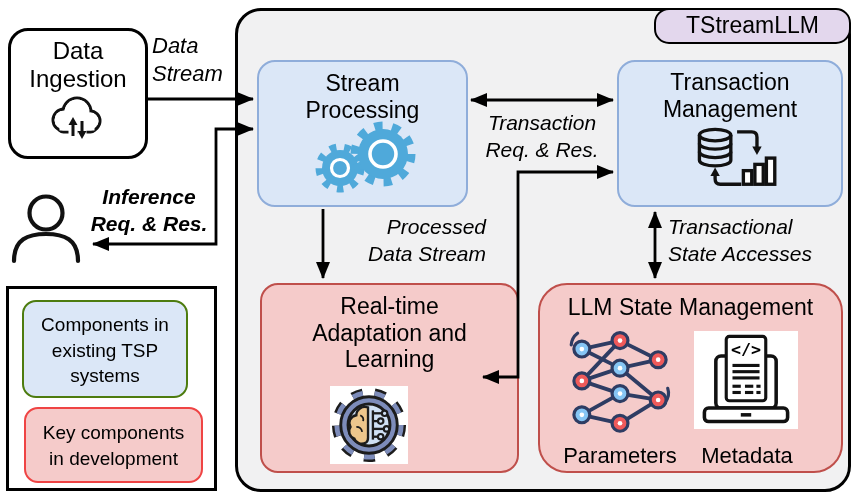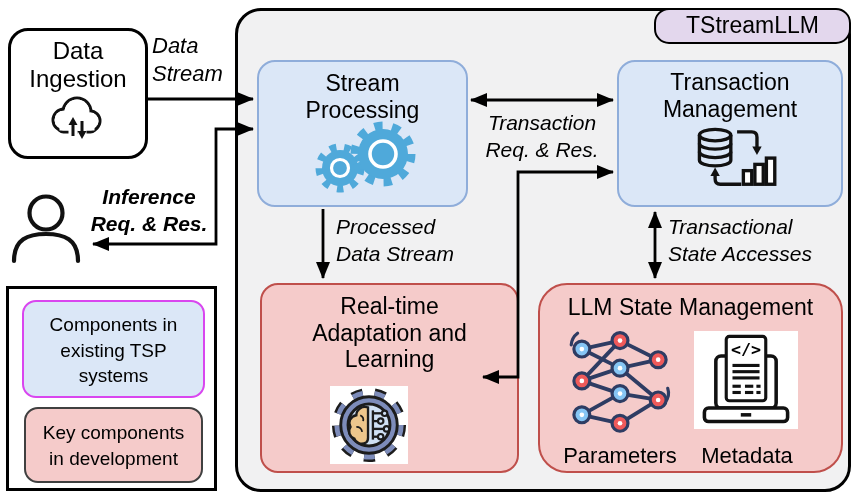--- a/index.html
+++ b/index.html
@@ -209,36 +209,36 @@
           <path d="M60,59 H64"></path>
       </g>
       <rect x="10" y="74" width="80" height="13" rx="4" fill="#fff" stroke="#111" stroke-width="3.4"></rect>
       <path d="M45,80.5 H55" stroke="#111" stroke-width="3.4"></path>
     </svg>
   </div>
   <div class="sub-label" style="left:550px;top:443px;width:140px;">Parameters</div>
   <div class="sub-label" style="left:687px;top:443px;width:120px;">Metadata</div>
 
   <div class="abs legend">
-    <div class="legend-item" style="left:13px;top:11px;width:183px;height:98px;padding-top:10px;
-         background:#dbe7f7;border:2px solid #d946ef;">Components in
+    <div class="legend-item" style="left:13px;top:11px;width:166px;height:98px;padding-top:10px;
+         background:#dbe7f7;border:2px solid #4d7c0f;">Components in
 existing TSP
 systems</div>
     <div class="legend-item" style="left:15px;top:118px;width:179px;height:76px;padding-top:11px;
-         background:#f5cbca;border:2px solid #404040;">Key components
+         background:#f5cbca;border:2px solid #ef4444;">Key components
 in development</div>
   </div>
 
   <div class="edge-label" style="left:152px;top:32px;width:90px;font-size:22px;">Data
 Stream</div>
   <div class="edge-label" style="left:80px;top:184px;width:138px;text-align:center;font-weight:bold;">Inference
 Req. &amp; Res.</div>
   <div class="edge-label" style="left:466px;top:110px;width:152px;text-align:center;">Transaction
 Req. &amp; Res.</div>
-  <div class="edge-label" style="left:336px;top:214px;width:170px;">Processed
+  <div class="edge-label" style="left:316px;top:214px;width:170px;text-align:right;">Processed
 Data Stream</div>
   <div class="edge-label" style="left:668px;top:214px;width:190px;">Transactional
 State Accesses</div>
 
   <svg id="edges" width="856" height="500">
     <defs>
       <marker id="ah" markerUnits="userSpaceOnUse" markerWidth="20" markerHeight="16" refX="17" refY="8" orient="auto-start-reverse">
         <path d="M1,1 L18,8 L1,15 Z" fill="#000"></path>
       </marker>
     </defs>

